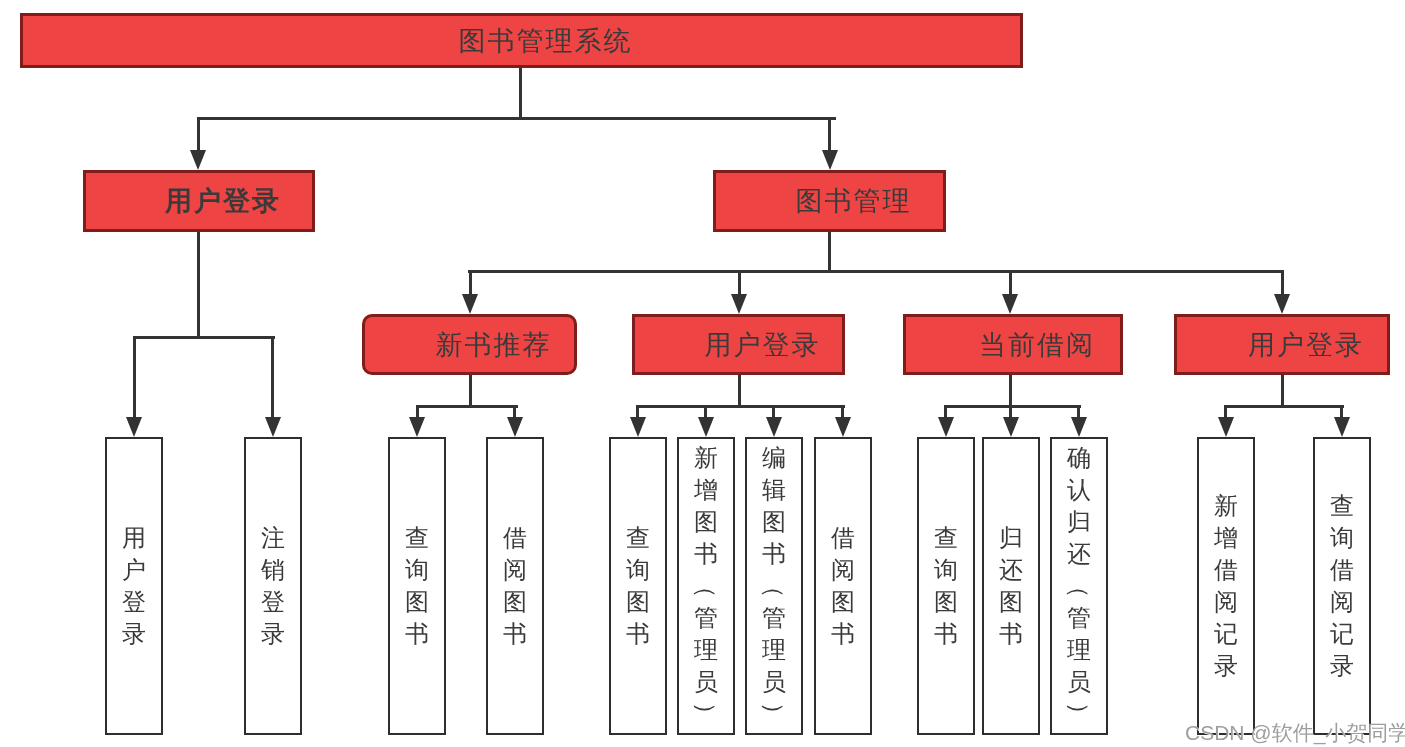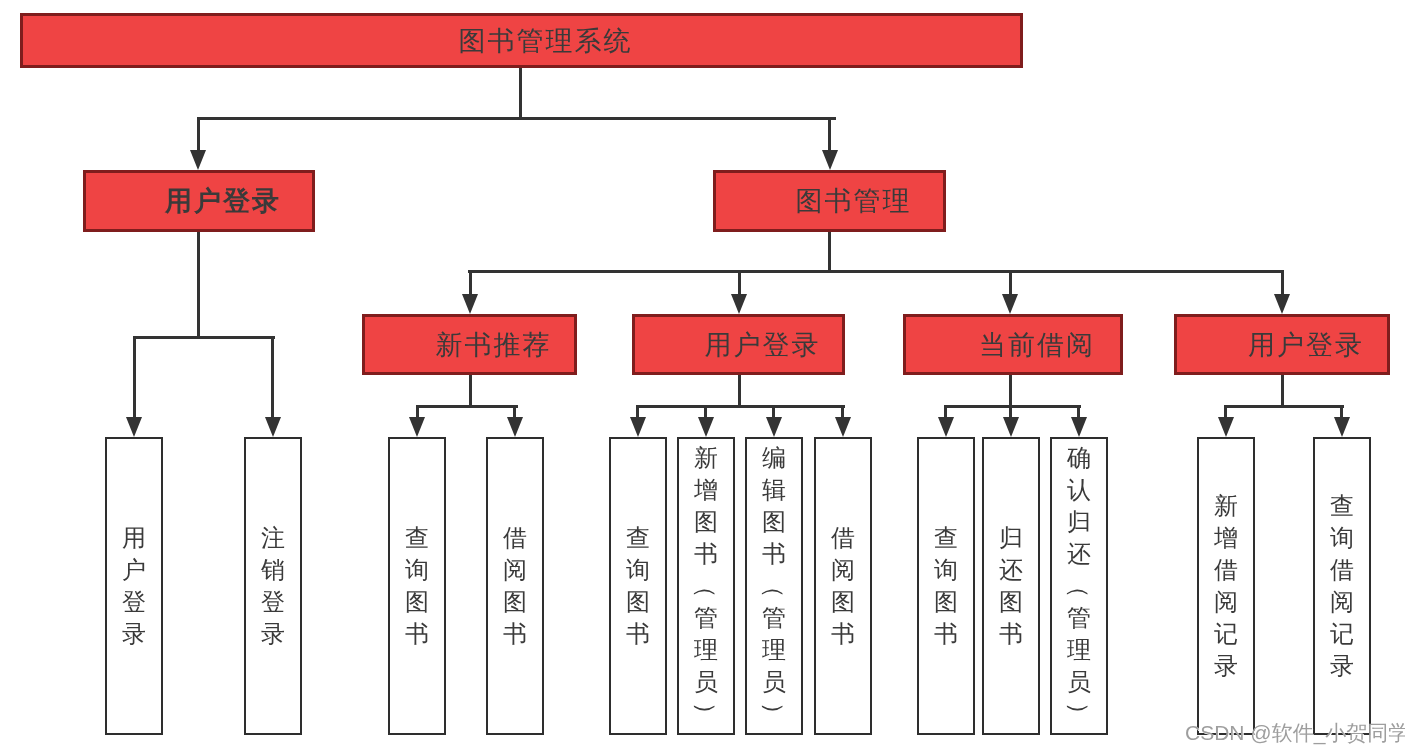--- a/index.html
+++ b/index.html
@@ -106,21 +106,21 @@
     <span class="hlabel">图书管理系统</span>
   </div>
 
   <div class="node" style="left:83px;top:170px;width:232px;height:62px;font-weight:bold;">
     <span class="hlabel">用户登录</span>
   </div>
   <div class="node" style="left:713px;top:170px;width:233px;height:62px;">
     <span class="hlabel">图书管理</span>
   </div>
 
-  <div class="node" style="left:362px;top:314px;width:215px;height:61px;">
+  <div class="node" style="left:362px;top:314px;width:215px;height:61px;border-radius:10px;">
     <span class="hlabel">新书推荐</span>
   </div>
   <div class="node" style="left:632px;top:314px;width:213px;height:61px;">
     <span class="hlabel">用户登录</span>
   </div>
   <div class="node" style="left:903px;top:314px;width:220px;height:61px;">
     <span class="hlabel">当前借阅</span>
   </div>
   <div class="node" style="left:1174px;top:314px;width:216px;height:61px;">
     <span class="hlabel">用户登录</span>

